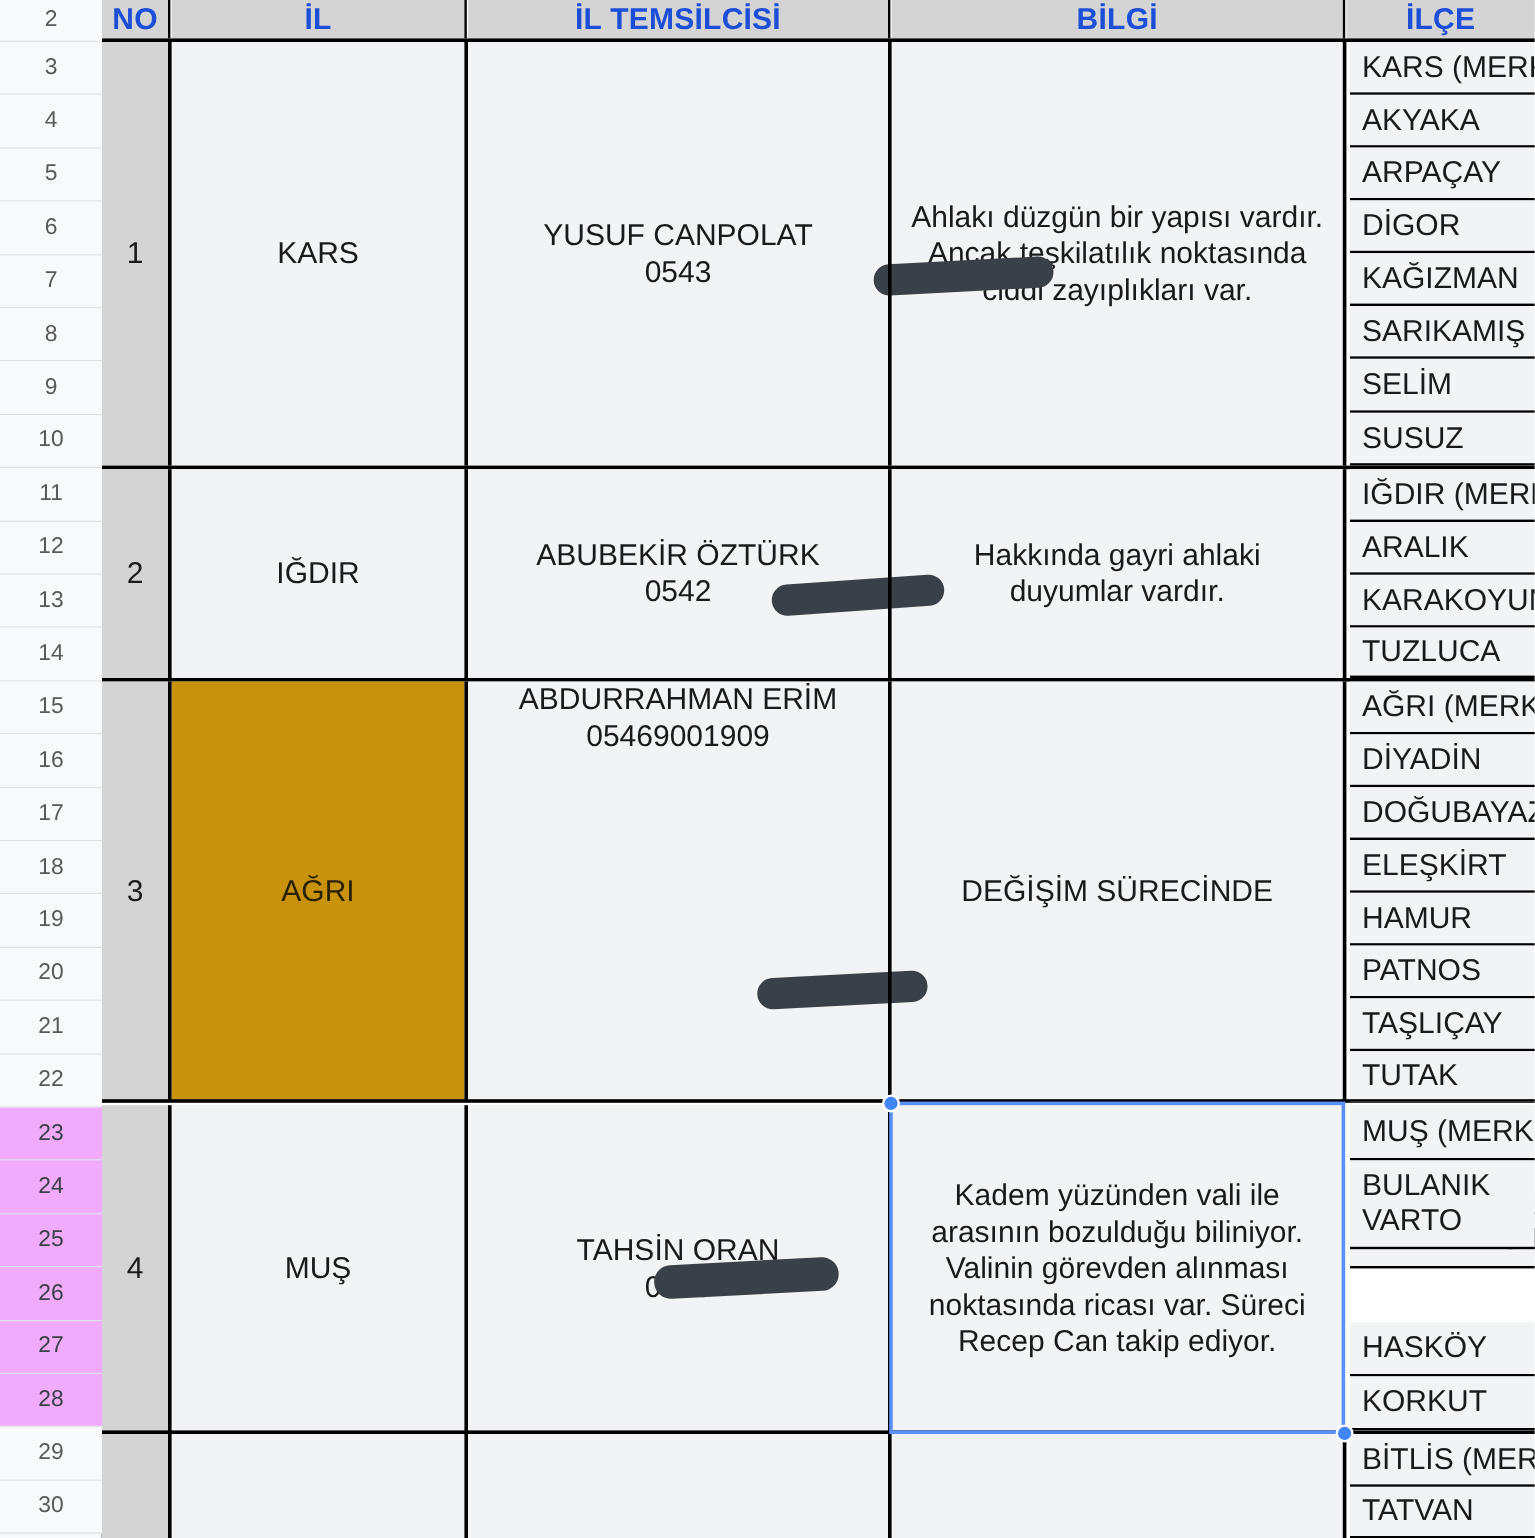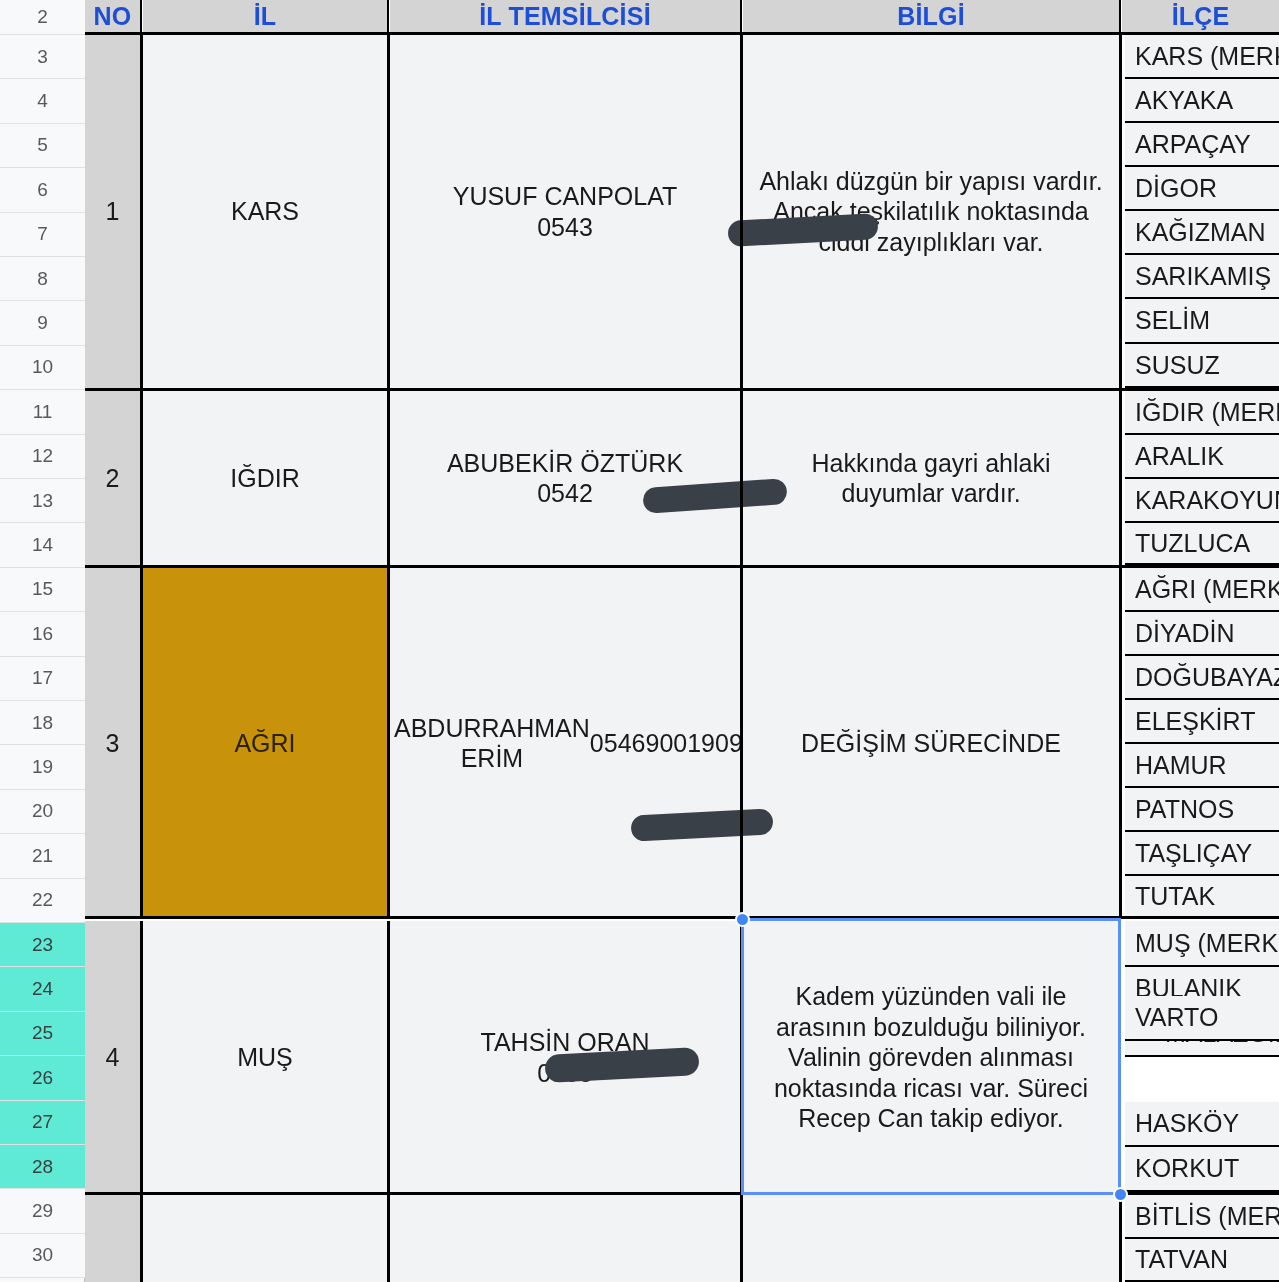--- a/index.html
+++ b/index.html
@@ -22,21 +22,21 @@
     background: #f8f9fa;
     border-right: 1px solid #c0c0c0;
   }
   .rh {
     position: absolute; left: 0; width: 85px;
     display: flex; align-items: center; justify-content: center;
     font-size: 19px; color: #595959;
     background: #f8f9fa;
     border-bottom: 1px solid #e0e1e2;
   }
-  .rh.sel { background: #5eead4; color: #3c4043; }
+  .rh.sel { background: #f0abfc; color: #3c4043; }
 
   
   .grid {
     position: absolute; left: 85px; top: 0;
     width: 1194px; height: 1282px;
   }
 
   
   .cell {
     position: absolute;
@@ -197,21 +197,21 @@
     <div class="vline" style="left:1034px;top:391px;height:174px;"></div>
     <div class="hline" style="left:0px;top:565px;width:1194px;"></div>
 
     <div class="ilce" style="left:1040px;top:391px;width:154px;height:44px;">IĞDIR (MERKEZ)</div>
     <div class="ilce" style="left:1040px;top:435px;width:154px;height:44px;">ARALIK</div>
     <div class="ilce" style="left:1040px;top:479px;width:154px;height:44px;">KARAKOYUNLU</div>
     <div class="ilce" style="left:1040px;top:523px;width:154px;height:42px;">TUZLUCA</div>
 
     <div class="cell no-cell" style="left:0px;top:568px;width:55px;height:350px;">3</div>
     <div class="cell gold" style="left: 58px; top: 568px; width: 244px; height: 350px; background: rgb(200, 147, 10);">AĞRI</div>
-    <div class="cell" style="left:305px;top:568px;width:350px;height:350px;flex-direction:row;justify-content:space-between;">
+    <div class="cell" style="left:305px;top:568px;width:350px;height:350px;flex-direction:column;justify-content:flex-start;">
       <span class="nm">ABDURRAHMAN ERİM</span>
       <span class="nm">05469001909</span>
     </div>
     <div class="cell" style="left:658px;top:568px;width:376px;height:350px;padding:0 16px;">DEĞİŞİM SÜRECİNDE</div>
     <div class="redact" style="left: 546px; top: 812px; width: 142px; height: 26px; transform: rotate(-3deg); background: rgb(58, 64, 71);"></div>
 
     <div class="vline" style="left:55px;top:568px;height:350px;"></div>
     <div class="vline" style="left:302px;top:568px;height:350px;"></div>
     <div class="vline" style="left:655px;top:568px;height:350px;"></div>
     <div class="vline" style="left:1034px;top:568px;height:350px;"></div>

